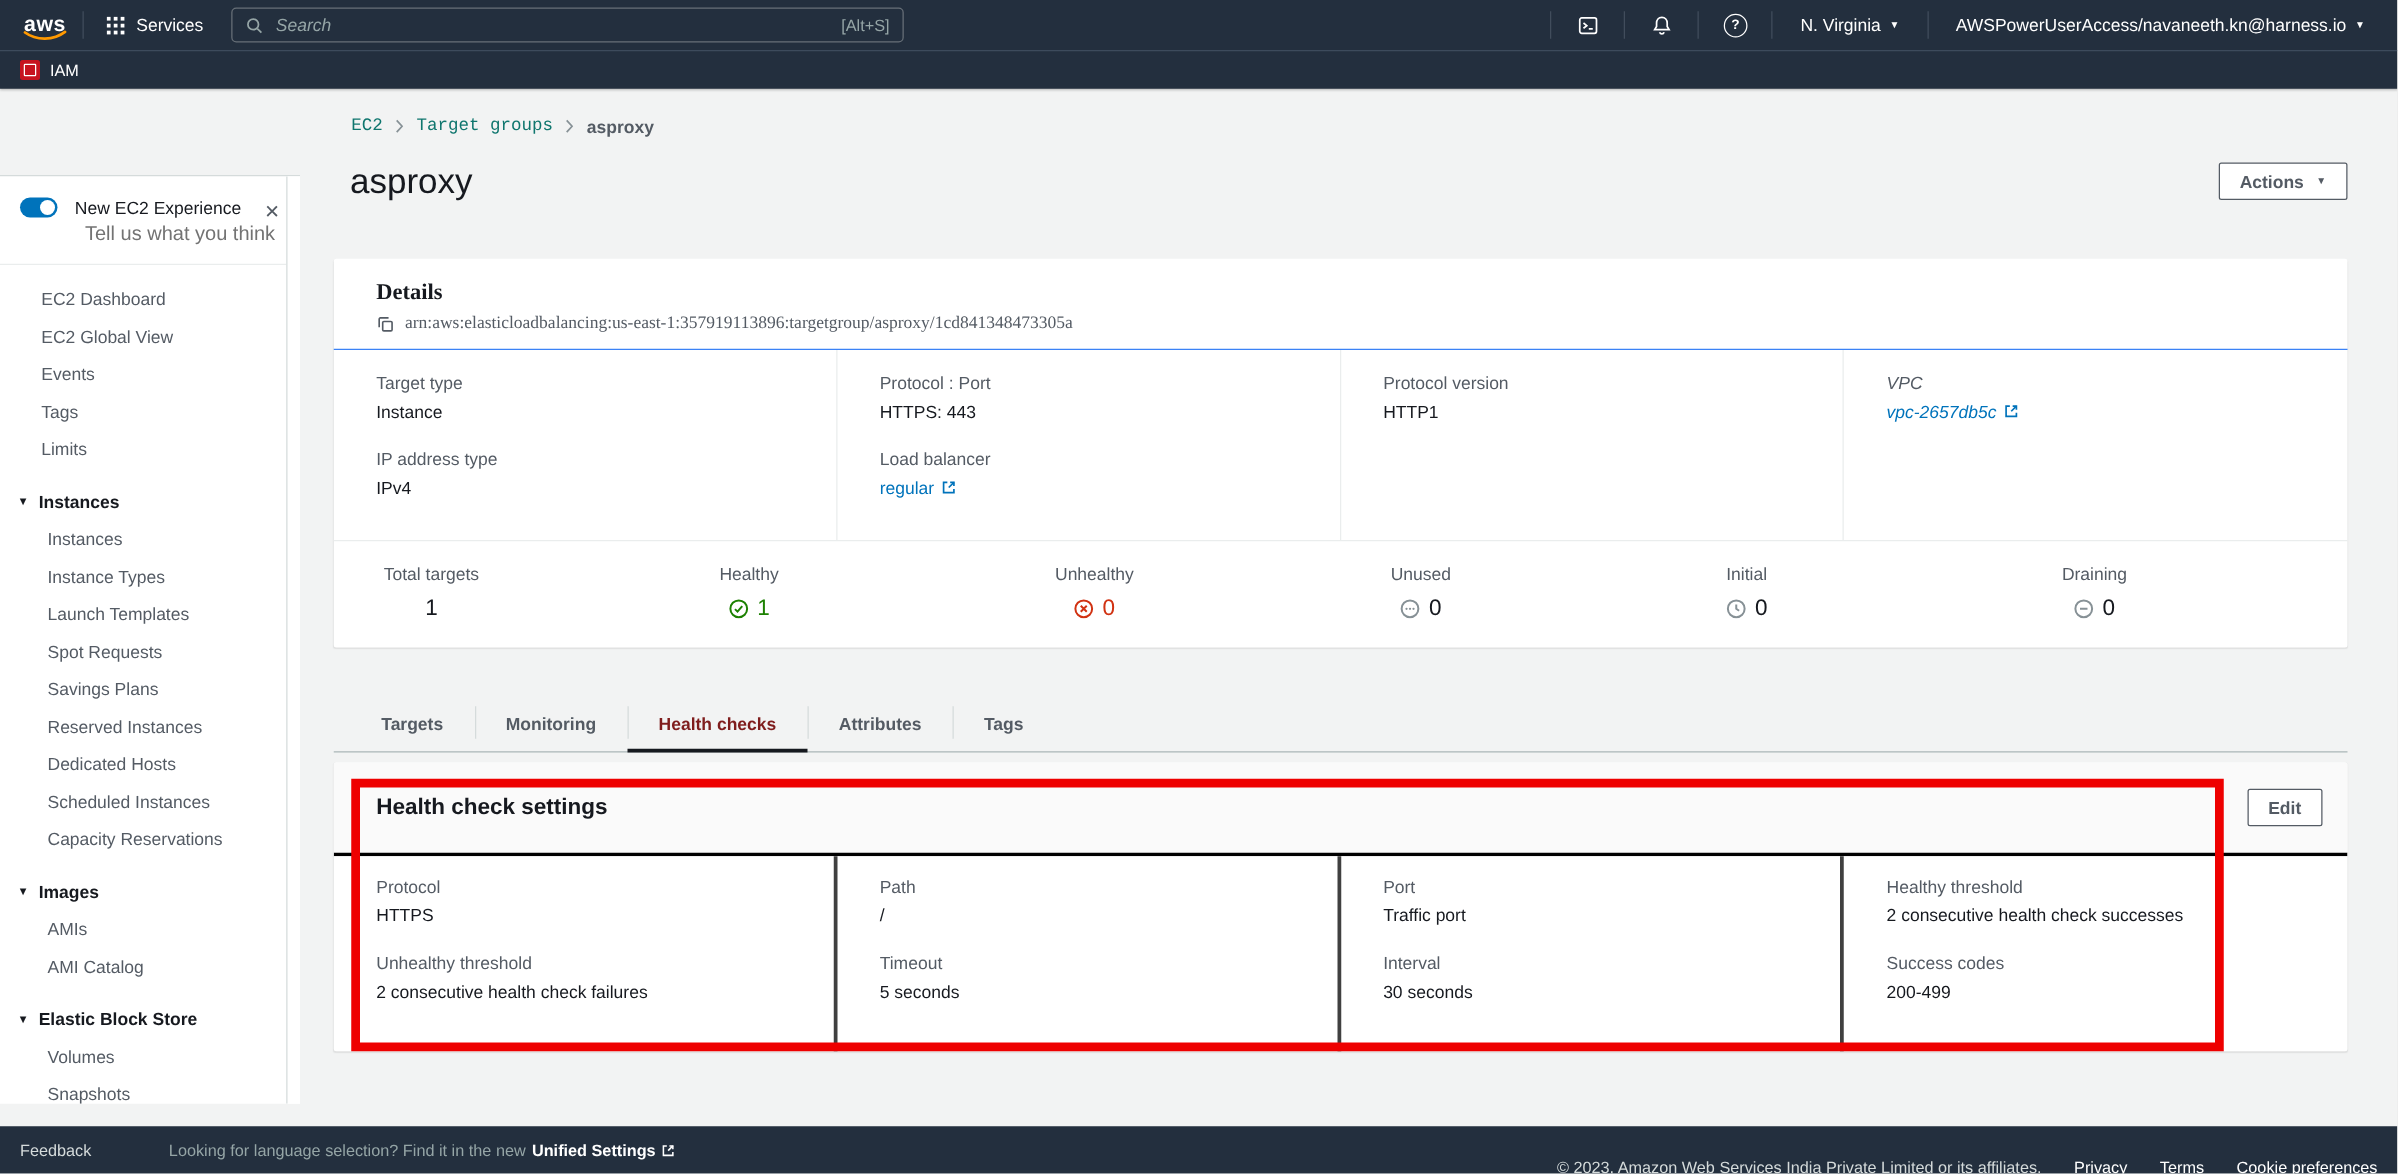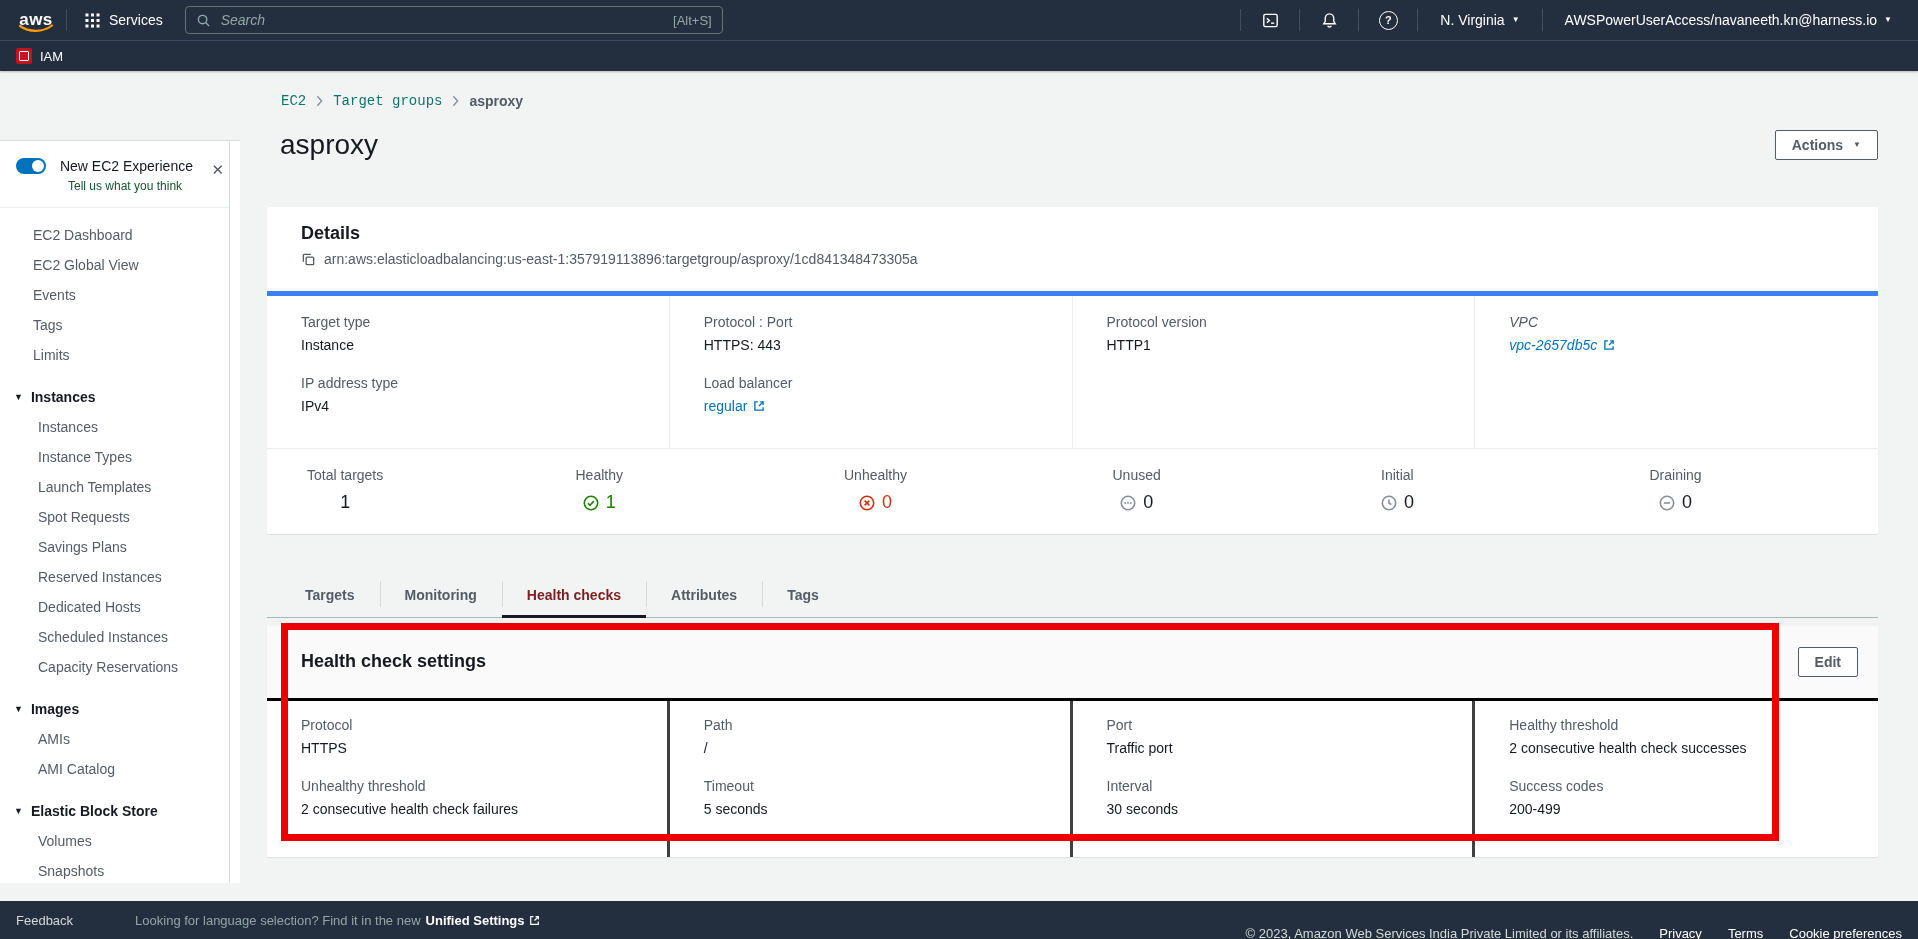--- a/index.html
+++ b/index.html
@@ -37,21 +37,21 @@
 
   
   #sidepanel{position:absolute;left:0;top:140px;width:240px;bottom:56px;background:#fff;
              border-top:1px solid #d5dbdb;overflow:hidden;z-index:2;}
   .gutter{position:absolute;top:0;bottom:0;right:0;width:10px;border-left:1px solid #d5dbdb;background:#fff;}
   .exp-block{padding:16px 16px 14px 16px;border-bottom:1px solid #eaeded;position:relative;}
   .toggle{width:30px;height:16px;border-radius:9px;background:#0073bb;position:relative;
           display:inline-block;vertical-align:middle;cursor:pointer;flex:none;}
   .toggle::after{content:"";position:absolute;right:2px;top:2px;width:12px;height:12px;border-radius:50%;background:#fff;}
   .exp-label{margin-left:10px;font-size:14px;color:#16191f;vertical-align:middle;}
-  .exp-link{display:block;margin:5px 0 0 52px;font-size:12px;color:#14532d;text-decoration:none;cursor:pointer;}
+  .exp-link{display:block;margin:5px 0 0 52px;font-size:16px;color:#737373;text-decoration:none;cursor:pointer;}
   .close-x{position:absolute;right:16px;top:21px;color:#545b64;font-size:15px;cursor:pointer;line-height:1;}
   .side-nav{padding-top:12px;}
   .side-item{display:flex;align-items:center;height:30px;color:#545b64;cursor:pointer;white-space:nowrap;}
   .side-item.link{padding-left:33px;}
   .side-item.sublink{padding-left:38px;}
   .side-item.section{padding-left:14px;color:#16191f;font-weight:700;margin-top:12px;}
   .side-item .caret{display:none;font-size:9px;margin-right:8px;color:#16191f;}
   .side-item.section .caret{display:inline;}
 
   
@@ -61,21 +61,21 @@
   .bc-cur{color:#545b64;font-weight:700;}
   .title-row{position:relative;margin-top:16px;height:40px;}
   .title-row h1{margin:0 0 0 13px;font-size:28px;font-weight:400;line-height:40px;color:#16191f;}
   .btn{display:inline-flex;align-items:center;gap:10px;background:#fff;border:1px solid #545b64;
        border-radius:2px;color:#545b64;font-weight:700;font-size:14px;padding:0 16px;height:30px;
        box-sizing:border-box;cursor:pointer;font-family:"Liberation Sans",sans-serif;}
   .actions-btn{position:absolute;right:0;top:5px;}
 
   .card{background:#fff;border-radius:2px;box-shadow:0 1px 1px rgba(0,0,0,.08);}
   #details-card{margin-top:42px;}
-  .card-hd{padding:16px 20px 24px 34px;border-bottom:5px solid #3b82f6;}
+  .card-hd{padding:16px 20px 12px 34px;border-bottom:1px solid #3b82f6;font-family:Liberation Serif, serif;}
   .card-hd h2,.hc-hd h2{margin:0;font-size:18px;font-weight:700;color:#16191f;}
   .arn-row{margin-top:7px;display:flex;align-items:center;gap:8px;color:#545b64;font-size:14px;}
   .copy-btn{display:inline-flex;cursor:pointer;}
 
   .details-grid{display:grid;grid-template-columns:repeat(4,1fr);}
   .dcol{padding:18px 20px 34px 34px;border-right:1px solid #eaeded;}
   .dcol:last-child{border-right:none;font-style:italic;}
   .field{margin-bottom:22px;}
   .field:last-child{margin-bottom:0;}
   .f-label{color:#545b64;margin-bottom:7px;}

